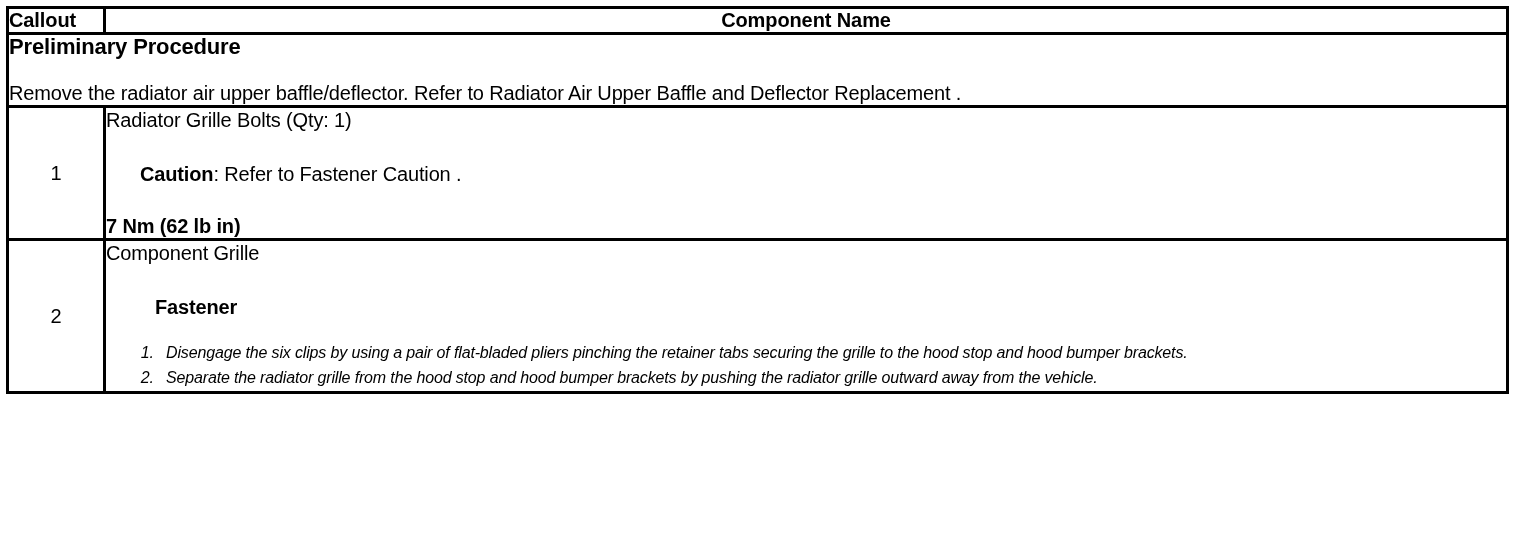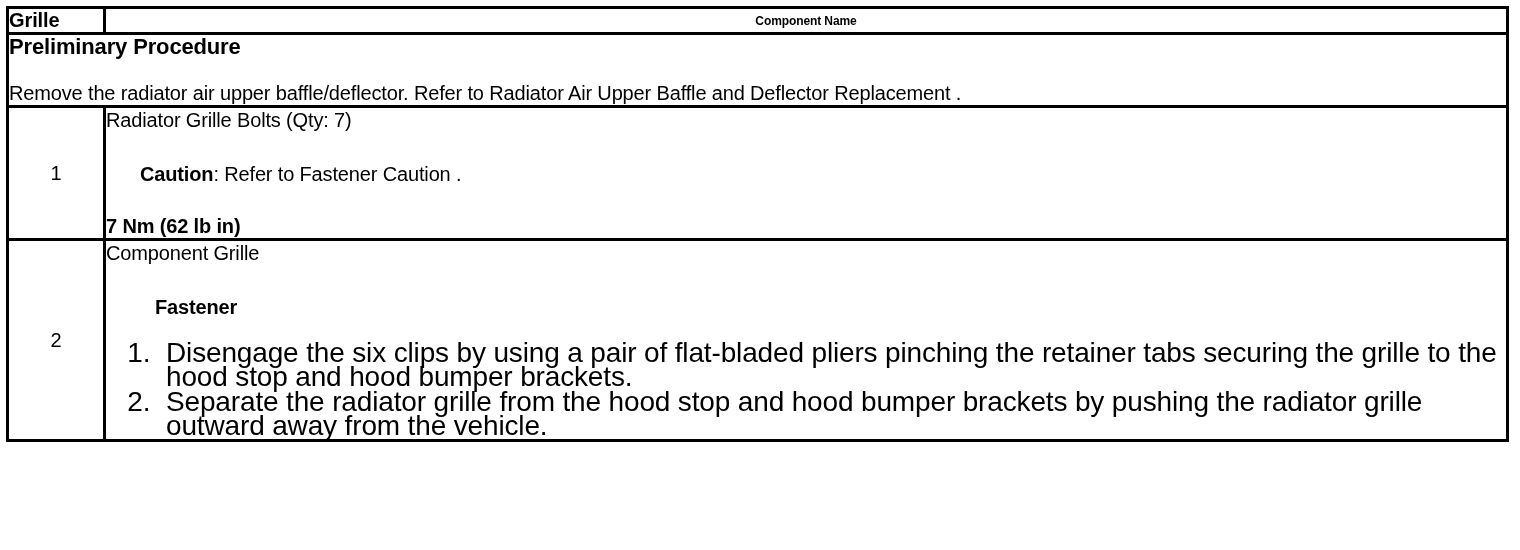--- a/index.html
+++ b/index.html
@@ -48,21 +48,21 @@
   th.hd-callout {
     font-weight: bold;
     font-size: 20px;
     text-align: left;
     padding: 6px 6px 7px 7px;
     letter-spacing: -0.1px;
     white-space: nowrap;
   }
   th.hd-name {
     font-weight: bold;
-    font-size: 12px;
+    font-size: 20px;
     text-align: center;
     padding: 6px 6px 7px 6px;
     letter-spacing: -0.1px;
   }
 
   
   td.prelim {
     padding: 8px 8px 12px 7px;
     text-align: left;
   }
@@ -114,58 +114,59 @@
     margin: 30px 0 0 49px;
   }
 
   ol.steps {
     margin: 22px 0 0 0;
     padding: 0 0 0 52px;
     list-style-position: outside;
     list-style-type: decimal;
   }
   ol.steps > li {
-    font-size: 28px;
+    font-size: 16px;
     line-height: 24px;
     letter-spacing: -0.15px;
     margin: 0 0 1px 0;
     padding-left: 8px;
+    font-style: italic;
   }
 </style>
 </head>
 <body>
 
 <div class="sheet">
 
   <table class="spec">
     <colgroup>
       <col class="c-callout">
       <col class="c-name">
     </colgroup>
 
     <thead>
       <tr>
-        <th class="hd-callout">Grille</th>
+        <th class="hd-callout">Callout</th>
         <th class="hd-name">Component Name</th>
       </tr>
     </thead>
 
     <tbody>
 
       <tr>
         <td class="prelim" colspan="2">
           <p class="prelim-title">Preliminary Procedure</p>
           <p class="prelim-body">Remove the radiator air upper baffle/deflector. Refer to Radiator Air Upper Baffle and Deflector Replacement .</p>
         </td>
       </tr>
 
       <tr>
         <td class="callout-num">1</td>
         <td class="comp">
-          <p class="line">Radiator Grille Bolts (Qty: 7)</p>
+          <p class="line">Radiator Grille Bolts (Qty: 1)</p>
           <p class="line gap-lg">
             <span class="bold">Caution</span><span>: Refer to Fastener Caution .</span>
           </p>
           <p class="line gap-md bold">7 Nm (62 lb in)</p>
         </td>
       </tr>
 
       <tr>
         <td class="callout-num">2</td>
         <td class="comp">

